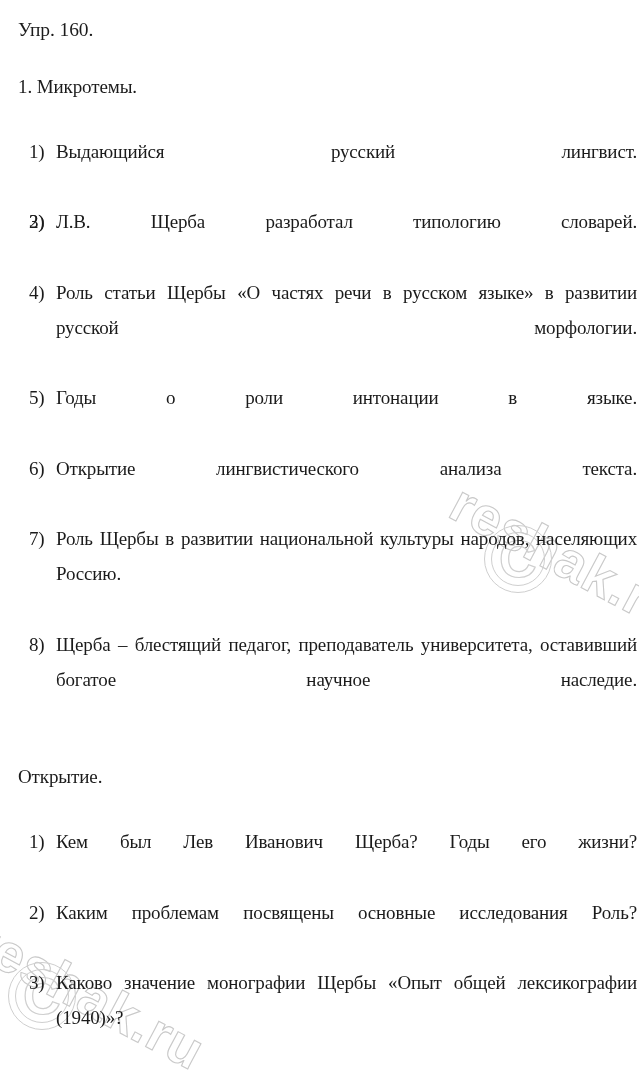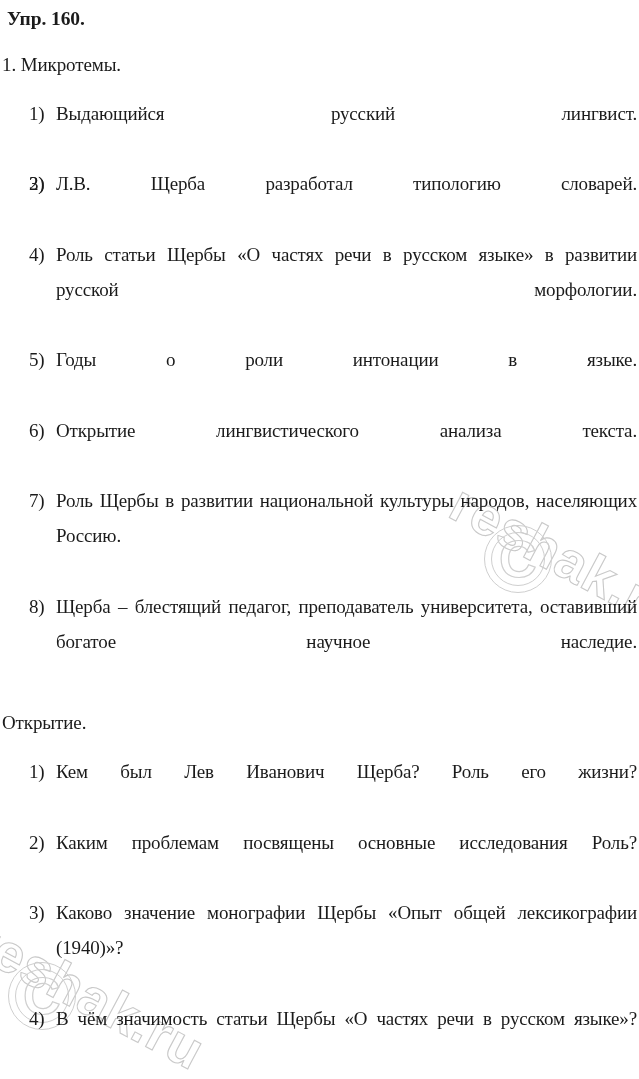--- a/index.html
+++ b/index.html
@@ -25,32 +25,32 @@
 
   .doc {
     position: relative;
     z-index: 3;
     padding: 0 2px 0 2px;
     box-sizing: border-box;
     width: 639px;
   }
 
   .ex-title {
-    font-weight: bold;
+    font-weight: normal;
     font-size: 19.5px;
     line-height: 24px;
-    margin: 5px;
+    margin: 16px;
     padding-top: 2px;
     letter-spacing: -0.1px;
   }
 
   .section-head {
     font-size: 19px;
     line-height: 24px;
-    margin: 0;
+    margin: 16px;
     padding-top: 17px;
     letter-spacing: -0.1px;
   }
 
   .list {
     margin: 0;
     padding: 0;
     list-style: none;
   }
   .list.first { padding-top: 19px; }
@@ -160,20 +160,20 @@
         <li><span class="marker">4)</span><span class="txt">Роль статьи Щербы «О частях речи в русском языке» в развитии русской морфологии.</span></li>
         <li><span class="marker">5)</span><span class="txt">Годы о роли интонации в языке.</span></li>
         <li><span class="marker">6)</span><span class="txt">Открытие лингвистического анализа текста.</span></li>
         <li><span class="marker">7)</span><span class="txt">Роль Щербы в развитии национальной культуры народов, населяющих Россию.</span></li>
         <li><span class="marker">8)</span><span class="txt">Щерба – блестящий педагог, преподаватель университета, оставивший богатое научное наследие.</span></li>
       </ul>
 
     <div class="section-head">Открытие.</div>
 
     <ul class="list second" id="list-questions">
-        <li><span class="marker">1)</span><span class="txt">Кем был Лев Иванович Щерба? Роль его жизни?</span></li>
+        <li><span class="marker">1)</span><span class="txt">Кем был Лев Иванович Щерба? Годы его жизни?</span></li>
         <li><span class="marker">2)</span><span class="txt">Каким проблемам посвящены основные исследования Роль?</span></li>
         <li><span class="marker">3)</span><span class="txt">Каково значение монографии Щербы «Опыт общей лексикографии (1940)»?</span></li>
         <li><span class="marker">4)</span><span class="txt"> В чём значимость статьи Щербы «О частях речи в русском языке»?</span></li>
       </ul>
 
   </div>
 </div>
 
 </body></html>

